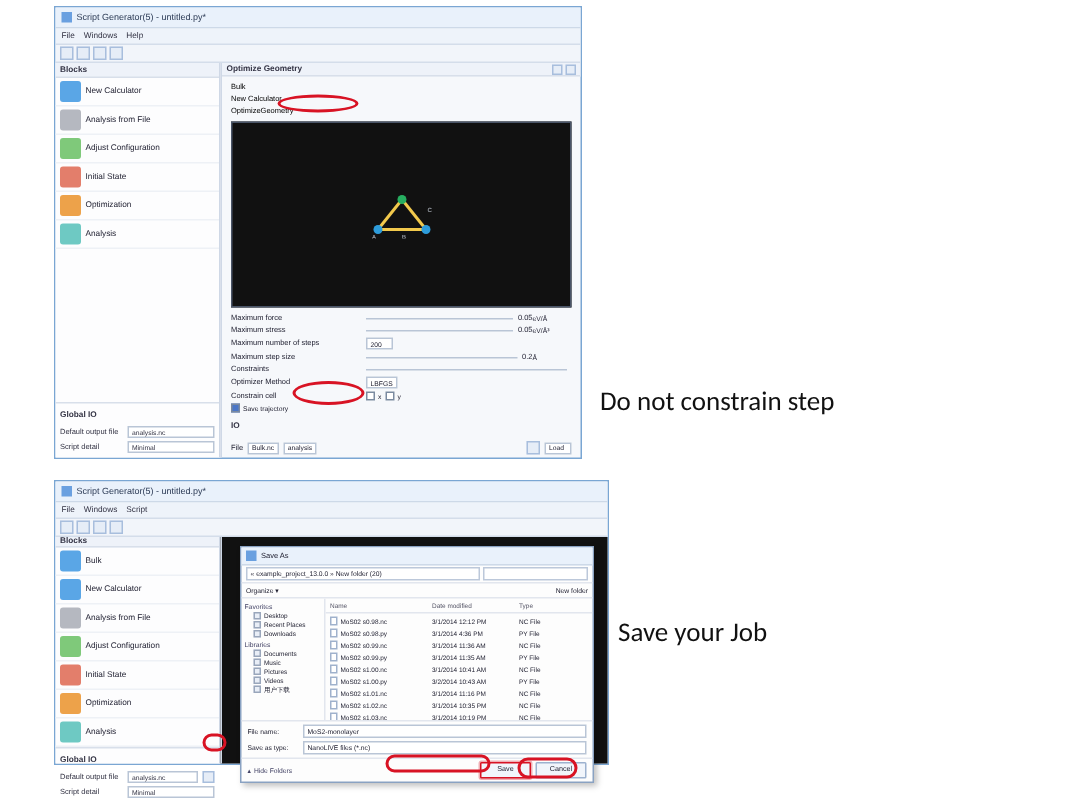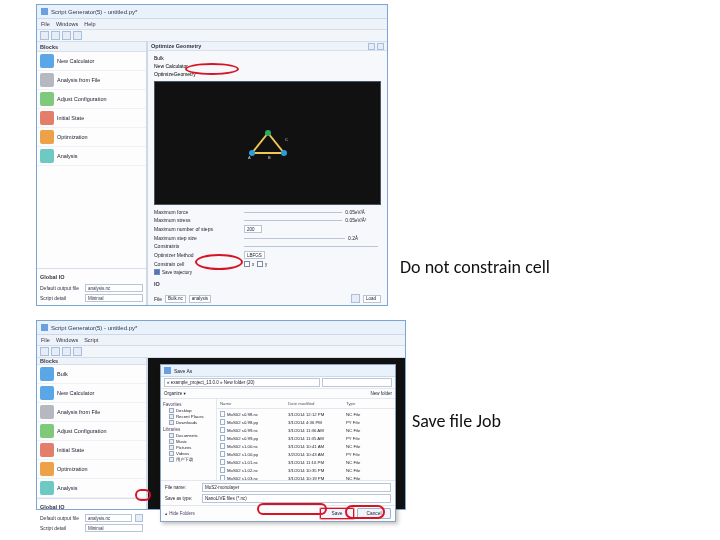--- a/index.html
+++ b/index.html
@@ -600,14 +600,14 @@
           </span>
         </div>
         <div class="fn-circle"></div>
         <div class="save-circle"></div>
       </div>
     </div>
   </div>
   <div class="sender-circle" style="left:98px; top:168px;"></div>
 </div>
 
-<div class="annot a1">Do not constrain cell</div>
-<div class="annot a2">Save file Job</div>
+<div class="annot a1">Do not constrain step</div>
+<div class="annot a2">Save your Job</div>
 
 </body></html>

